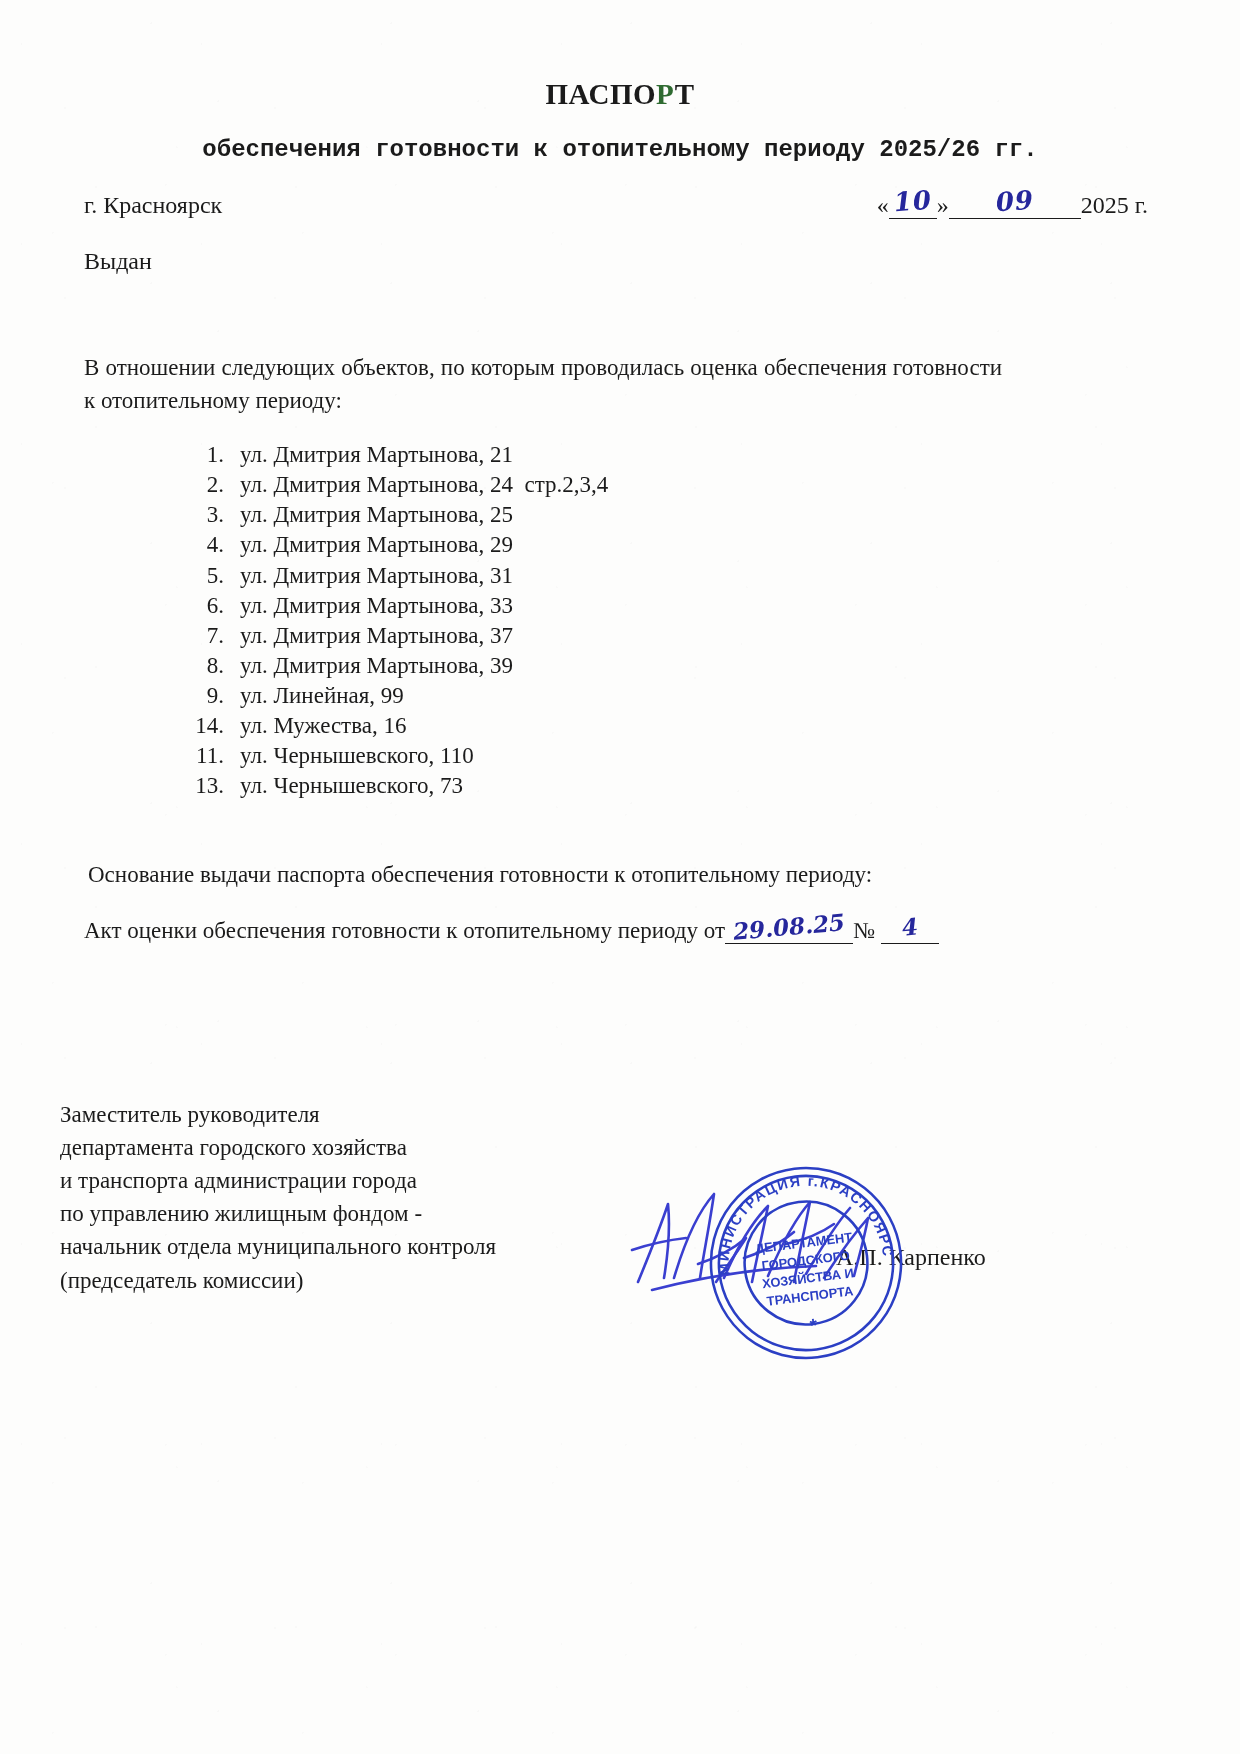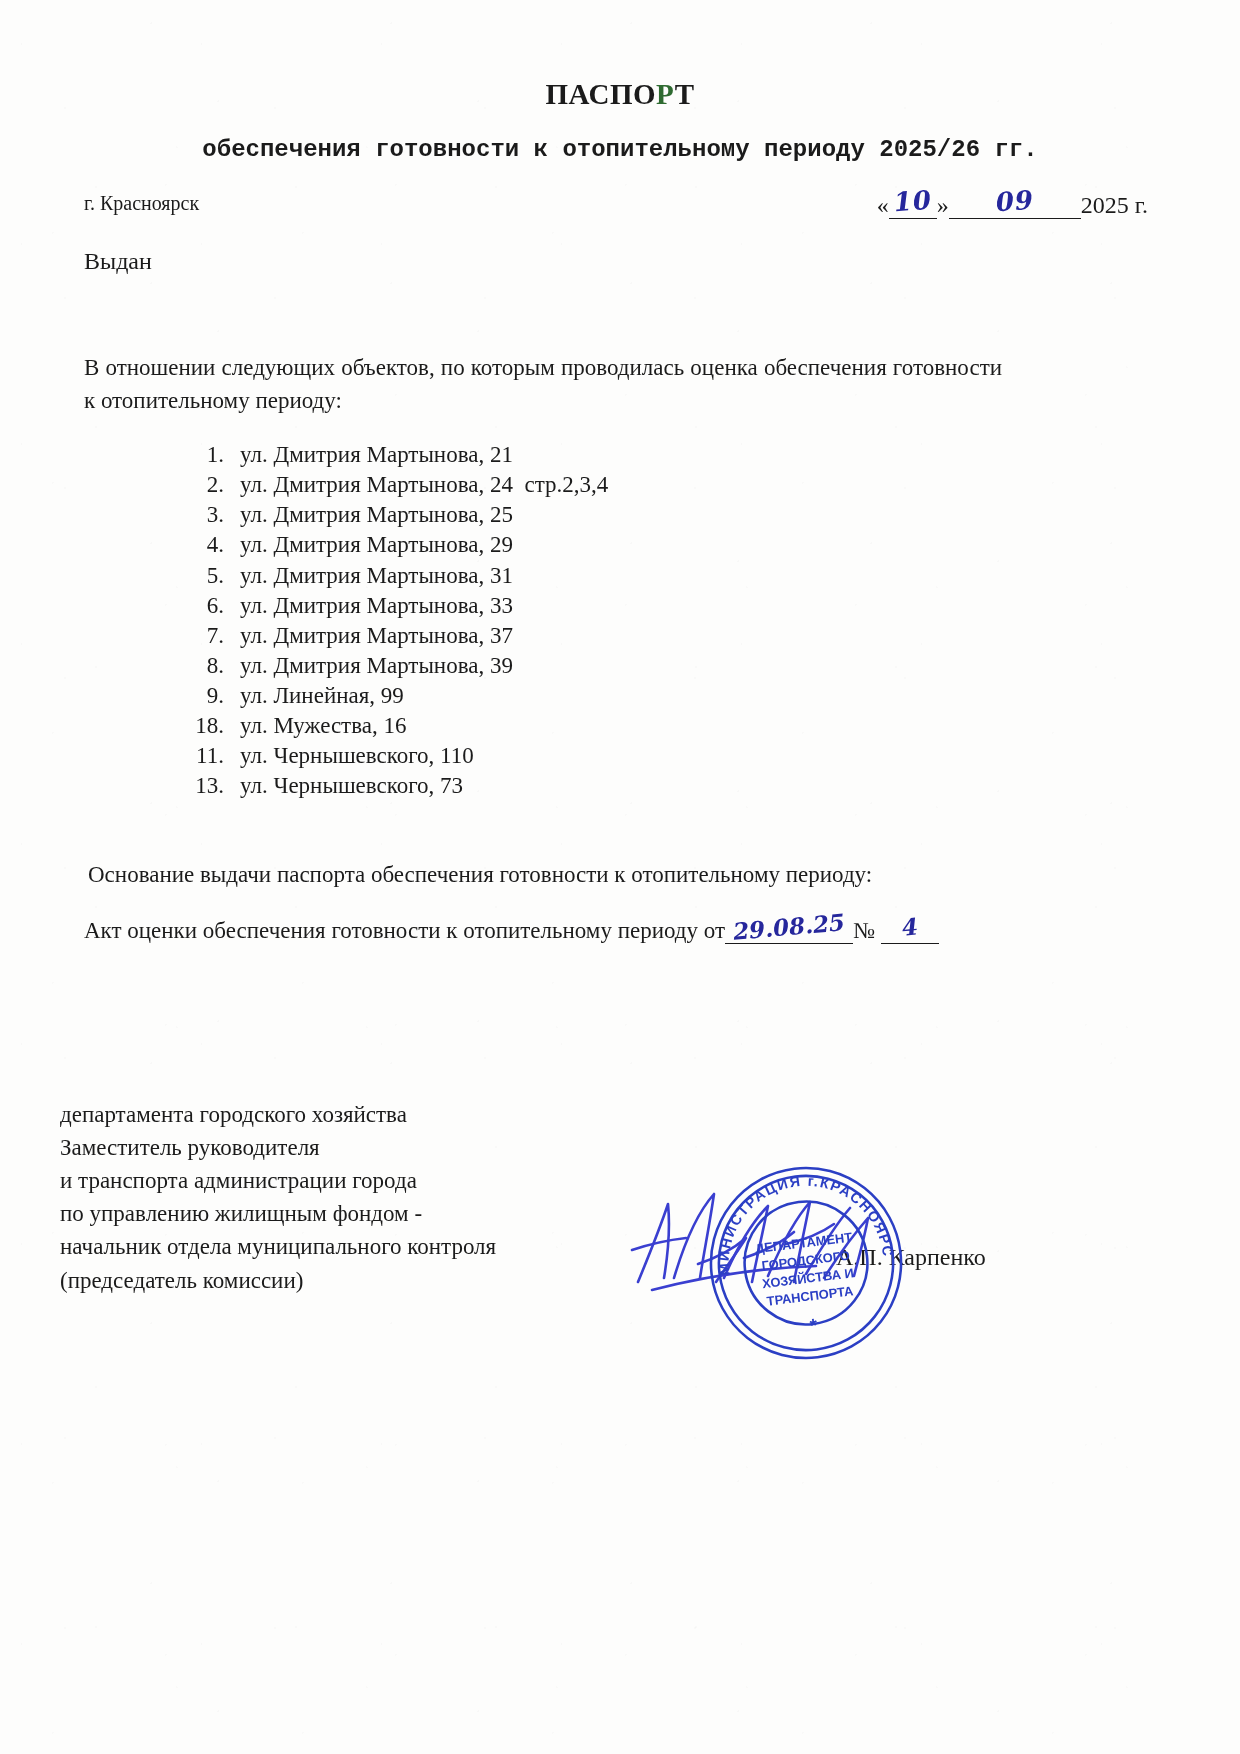--- a/index.html
+++ b/index.html
@@ -58,21 +58,21 @@
     text-align: center;
     font-weight: bold;
     font-size: 24px;
     font-family: Liberation Mono, monospace;
   }
 
   .city-line {
     position: absolute;
     top: 192px;
     left: 84px;
-    font-size: 20px;
+    font-size: 24px;
   }
 
   .date-line {
     position: absolute;
     top: 192px;
     right: 92px;
     font-size: 24px;
     white-space: nowrap;
   }
   .date-line .fld {
@@ -248,32 +248,32 @@
   <ol class="addr-list">
     <li><span class="num">1.</span><span>ул. Дмитрия Мартынова, 21</span></li>
     <li><span class="num">2.</span><span>ул. Дмитрия Мартынова, 24  стр.2,3,4</span></li>
     <li><span class="num">3.</span><span>ул. Дмитрия Мартынова, 25</span></li>
     <li><span class="num">4.</span><span>ул. Дмитрия Мартынова, 29</span></li>
     <li><span class="num">5.</span><span>ул. Дмитрия Мартынова, 31</span></li>
     <li><span class="num">6.</span><span>ул. Дмитрия Мартынова, 33</span></li>
     <li><span class="num">7.</span><span>ул. Дмитрия Мартынова, 37</span></li>
     <li><span class="num">8.</span><span>ул. Дмитрия Мартынова, 39</span></li>
     <li><span class="num">9.</span><span>ул. Линейная, 99</span></li>
-    <li><span class="num">18.</span><span>ул. Мужества, 16</span></li>
+    <li><span class="num">14.</span><span>ул. Мужества, 16</span></li>
     <li><span class="num">11.</span><span>ул. Чернышевского, 110</span></li>
     <li><span class="num">13.</span><span>ул. Чернышевского, 73</span></li>
   </ol>
 
   <div class="basis-par">Основание выдачи паспорта обеспечения готовности к отопительному периоду:</div>
 
   <div class="act-line"><span>Акт оценки обеспечения готовности к отопительному периоду от</span><span class="fld fld-actdate"><span class="hand-sm">29.08.25</span></span><span>№</span><span class="fld fld-actno"><span class="hand-sm">4</span></span></div>
 
   <div class="sign-block">
+    <div>Заместитель руководителя</div>
     <div>департамента городского хозяйства</div>
-    <div>Заместитель руководителя</div>
     <div>и транспорта администрации города</div>
     <div>по управлению жилищным фондом -</div>
     <div>начальник отдела муниципального контроля</div>
     <div>(председатель комиссии)</div>
   </div>
 
   <div class="sign-name">А.П. Карпенко</div>
 
   <div class="signature">
     <svg viewBox="0 0 270 130" fill="none" xmlns="http://www.w3.org/2000/svg">

